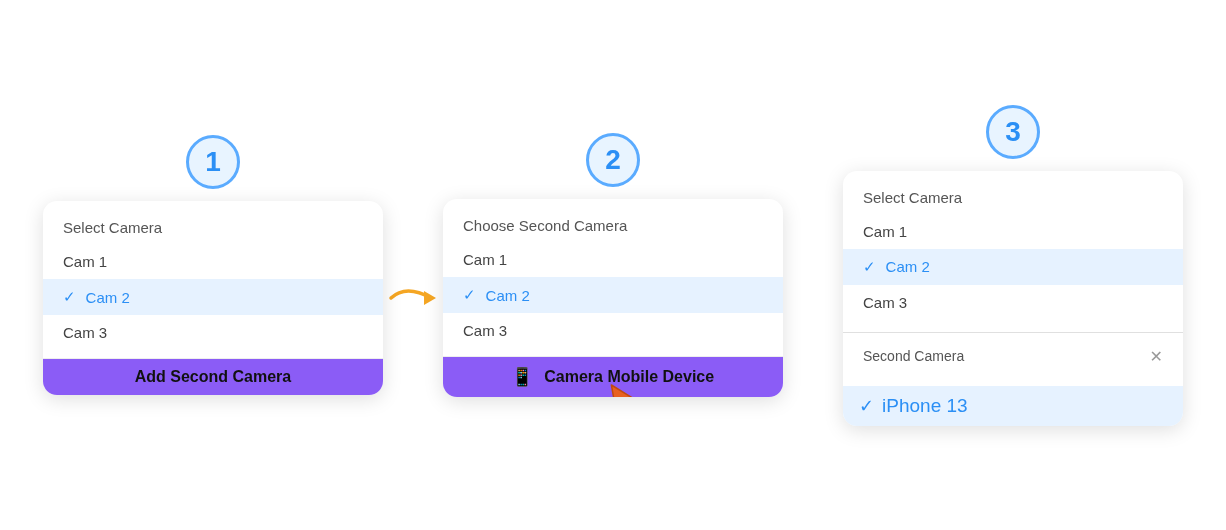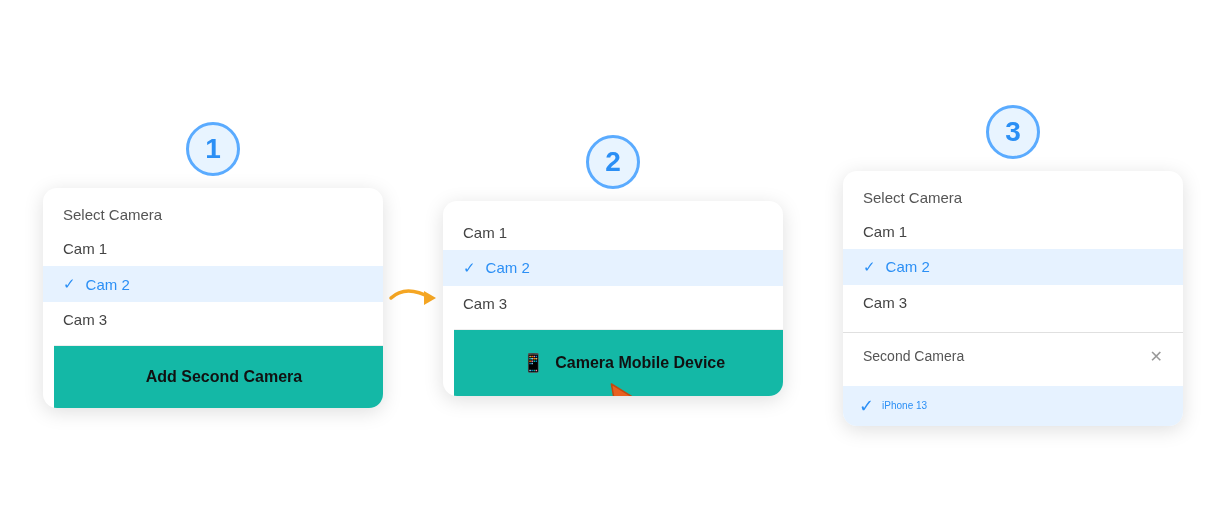--- a/index.html
+++ b/index.html
@@ -105,35 +105,34 @@
     }
 
     .close-btn {
       color: #999;
       font-size: 16px;
       cursor: pointer;
     }
 
     .action-button {
       width: 100%;
-      padding: 22px 20px;
-      background: #14b8a6;
+      padding: 9px 20px;
+      background: #8b5cf6;
       border: none;
       border-top: 1px solid #eee;
       font-size: 16px;
       font-weight: 700;
       color: #111;
       cursor: pointer;
       display: flex;
       align-items: center;
       justify-content: center;
       gap: 10px;
       position: relative;
       outline: none;
-      margin-left: 11px;
     }
 
     
     .arrow-connector {
       display: flex;
       align-items: center;
       justify-content: center;
       width: 60px;
       margin-top: 66px;
       flex-shrink: 0;
@@ -193,20 +192,21 @@
       <polygon points="38,13 50,20 38,27" fill="#f5a623"></polygon>
     </svg>
   </div>
 
   <div class="step-wrapper">
     <div class="step-badge">
       <span>2</span>
     </div>
     <div class="card" style="position:relative;">
       <div class="camera-list">
+        <div class="list-header">Choose Second Camera</div>
         <div class="list-item">
           <span>Cam 1</span>
         </div>
         <div class="list-item selected">
           <span class="checkmark">✓</span>
           <span>Cam 2</span>
         </div>
         <div class="list-item">
           <span>Cam 3</span>
         </div>
@@ -246,18 +246,18 @@
           <span>Cam 3</span>
         </div>
       </div>
       <div class="section-divider"></div>
       <div class="section-title">
         <span>Second Camera</span>
         <span class="close-btn">✕</span>
       </div>
       <div class="list-item selected" style="padding-left: 16px;">
         <span class="checkmark" style="color:#2b8ff5; font-size:18px; margin-right:8px;">✓</span>
-        <span style="color:#2b8ff5; font-weight:500; font-size:10px;">iPhone 13</span>
+        <span style="color:#2b8ff5; font-weight:500; font-size:19px;">iPhone 13</span>
       </div>
     </div>
   </div>
 
 </div>
 
 </body></html>

